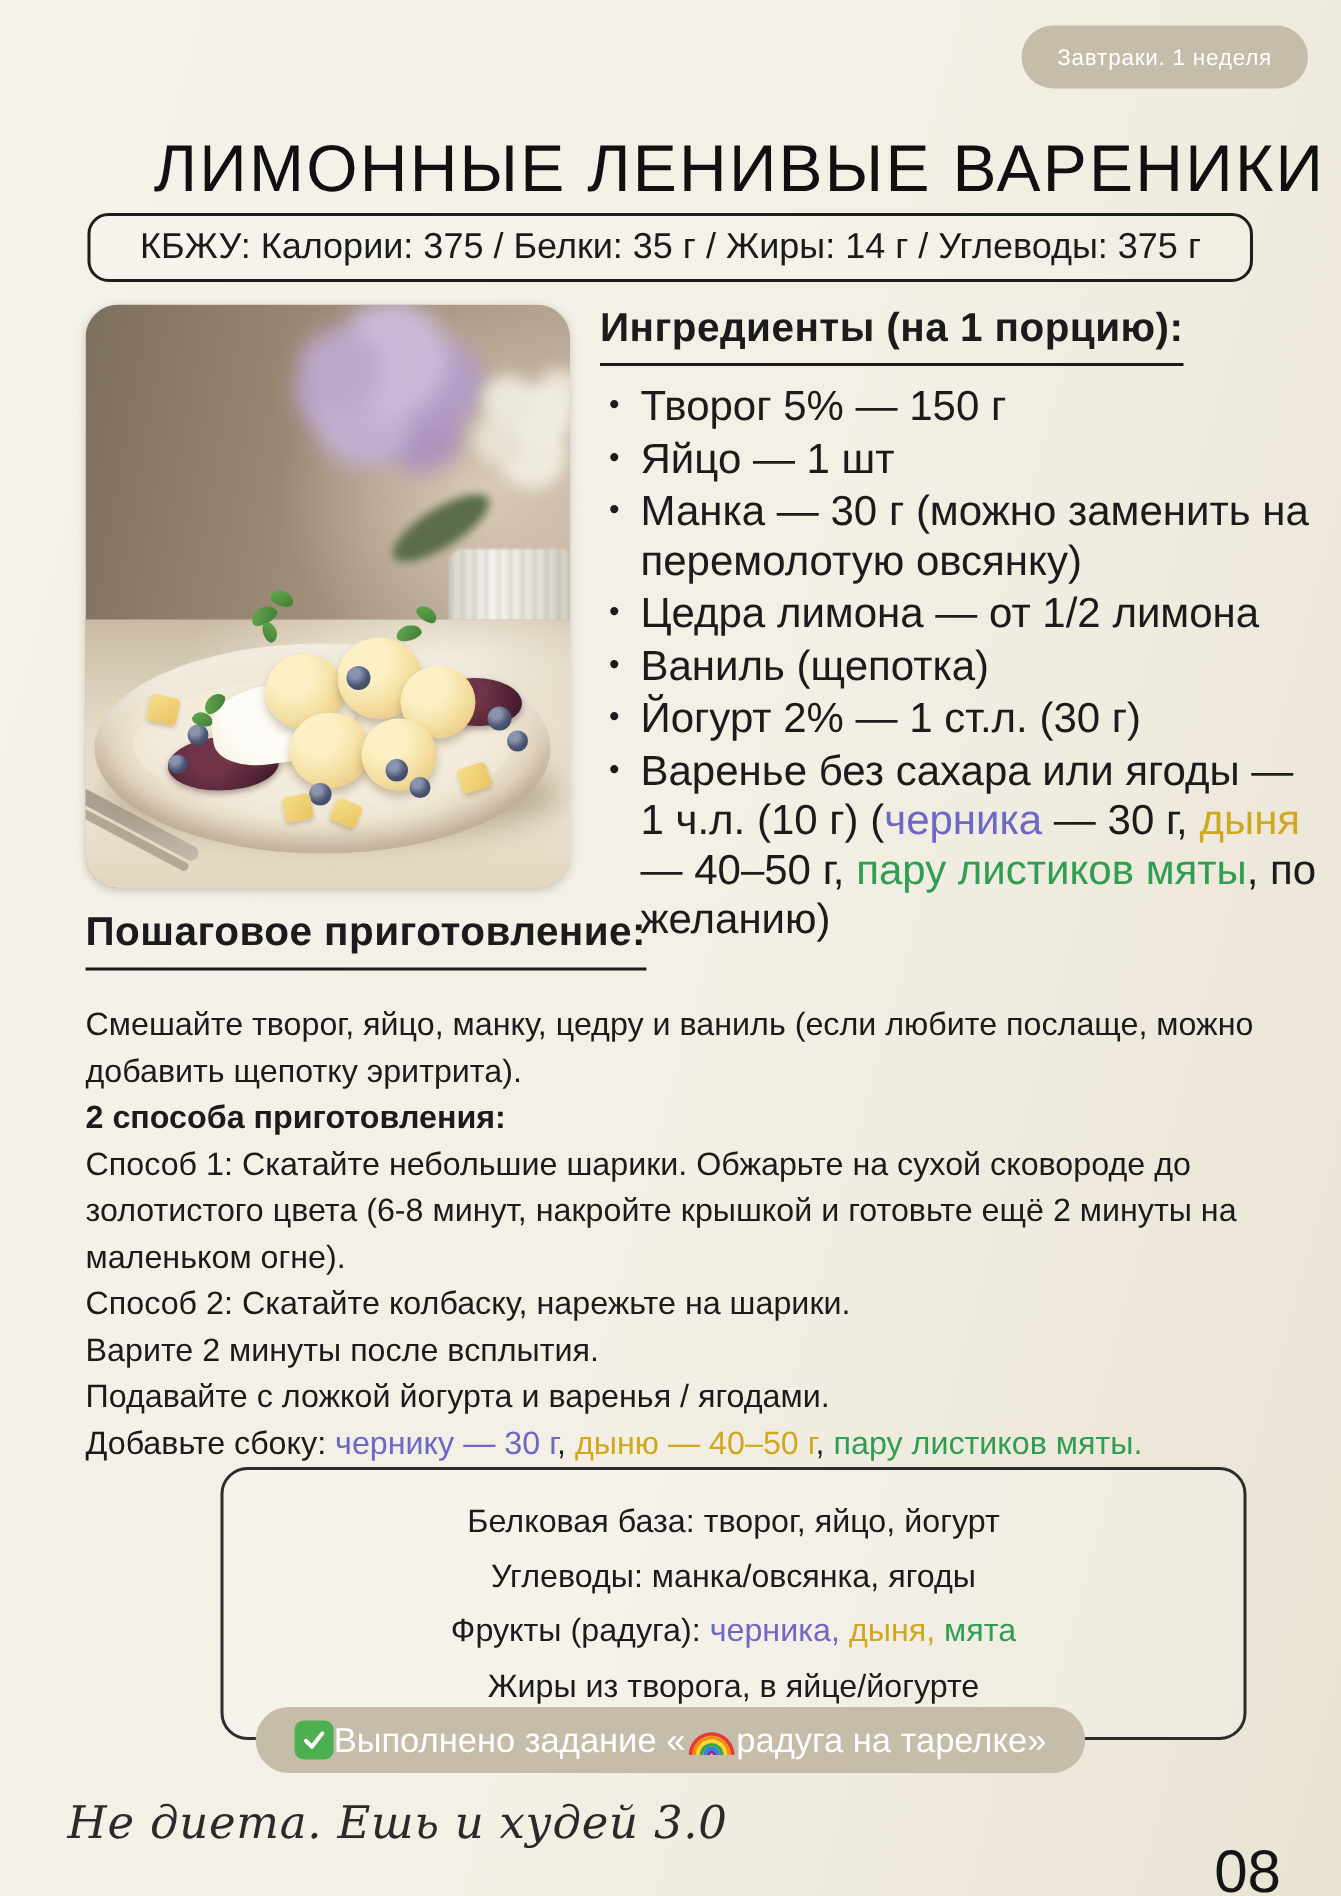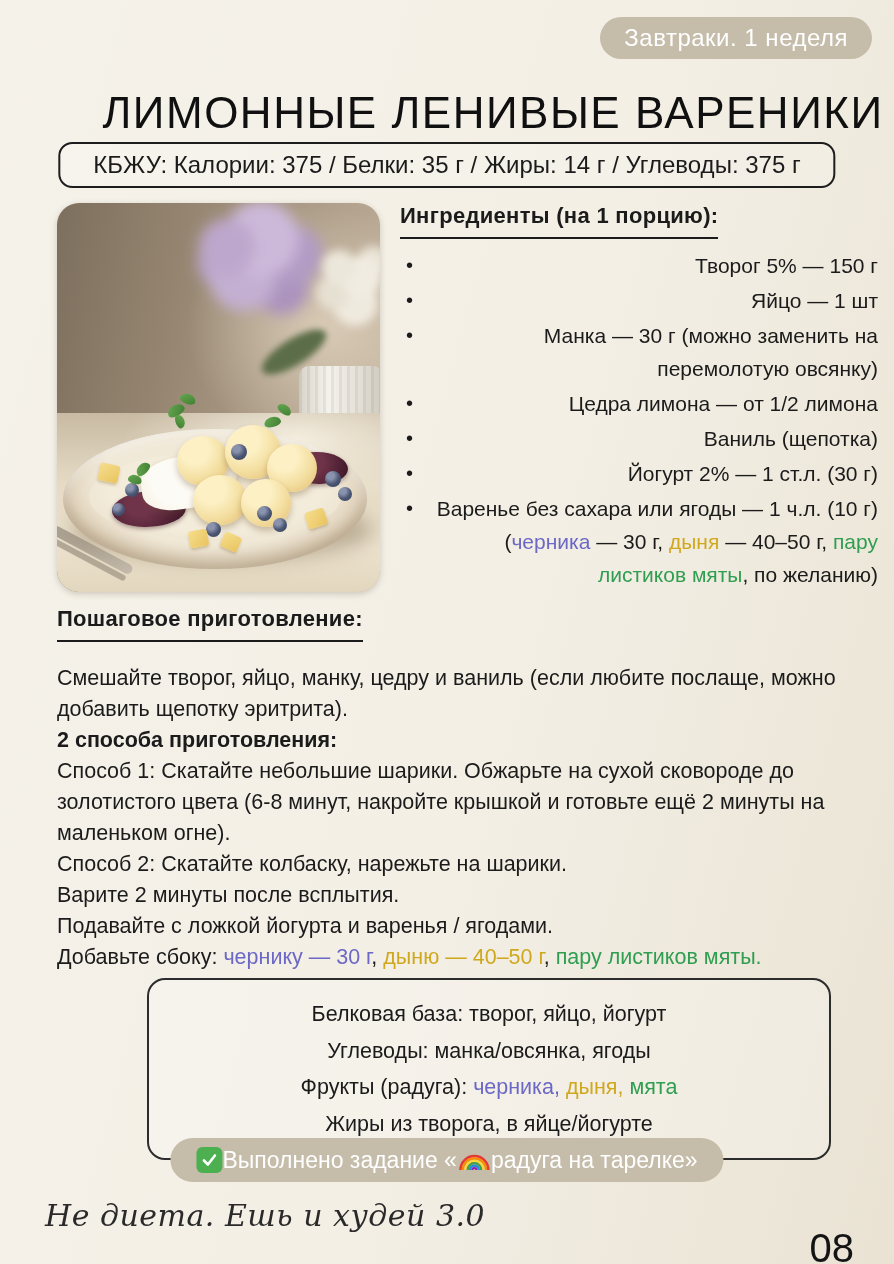--- a/index.html
+++ b/index.html
@@ -7,21 +7,21 @@
   .page {
     position:relative; width:894px; height:1264px; margin:0 auto; overflow:hidden;
     background:linear-gradient(105deg, #f5f2ea 0%, #f3efe5 55%, #eae3d4 100%);
     color:#1b1b1b;
   }
 
   
   .week-badge {
     position:absolute; top:17px; right:22px; height:42px;
     display:flex; align-items:center; padding:0 24px;
-    border-radius:21px; color:#fff; font-size:24px; letter-spacing:.5px;
+    border-radius:21px; color:#fff; font-size:15px; letter-spacing:.5px;
   }
 
   
   .title {
     position:absolute; top:88px; left:0; width:100%;
     text-align:center; font-size:44px; font-weight:400; letter-spacing:1.5px;
     color:#101010; white-space:nowrap;margin-left:46px;
   }
 
   
@@ -136,28 +136,27 @@
   .s3-b { left:22%; top:70%; width:14px; height:9px;  transform:rotate(15deg); }
   .ph-fork {
     left:-3%; top:88%; width:90px; height:10px; border-radius:5px;
     background:linear-gradient(90deg, #a99f90, #c4bbac); transform:rotate(28deg);
     box-shadow:0 10px 0 -2px #b3a996;
   }
 
   
   .ingredients { position:absolute; left:400px; top:203px; width:478px; }
   .section-heading {
-    font-size:22px; font-weight:700; letter-spacing:.3px;
+    font-size:27px; font-weight:700; letter-spacing:.3px;
     display:inline-block; border-bottom:2px solid #1b1b1b; padding-bottom:8px;
   }
   .ingredients ul { list-style:none; margin-top:10px; }
   .ingredients li {
-    position:relative; padding-left:27px; font-size:21px; line-height:33px;
+    position:relative; padding-left:27px; font-size:28px; line-height:33px;
     margin-bottom:2px;
-    text-align:right;
   }
   .ingredients li::before { content:"•"; position:absolute; left:6px; top:0; font-size:20px; }
 
   
   .preparation { position:absolute; left:57px; top:606px; width:806px; }
   .preparation .body { margin-top:21px; }
   .preparation p { font-size:21.5px; line-height:31px; }
   .preparation p.bold { font-weight:700; }
 
   

